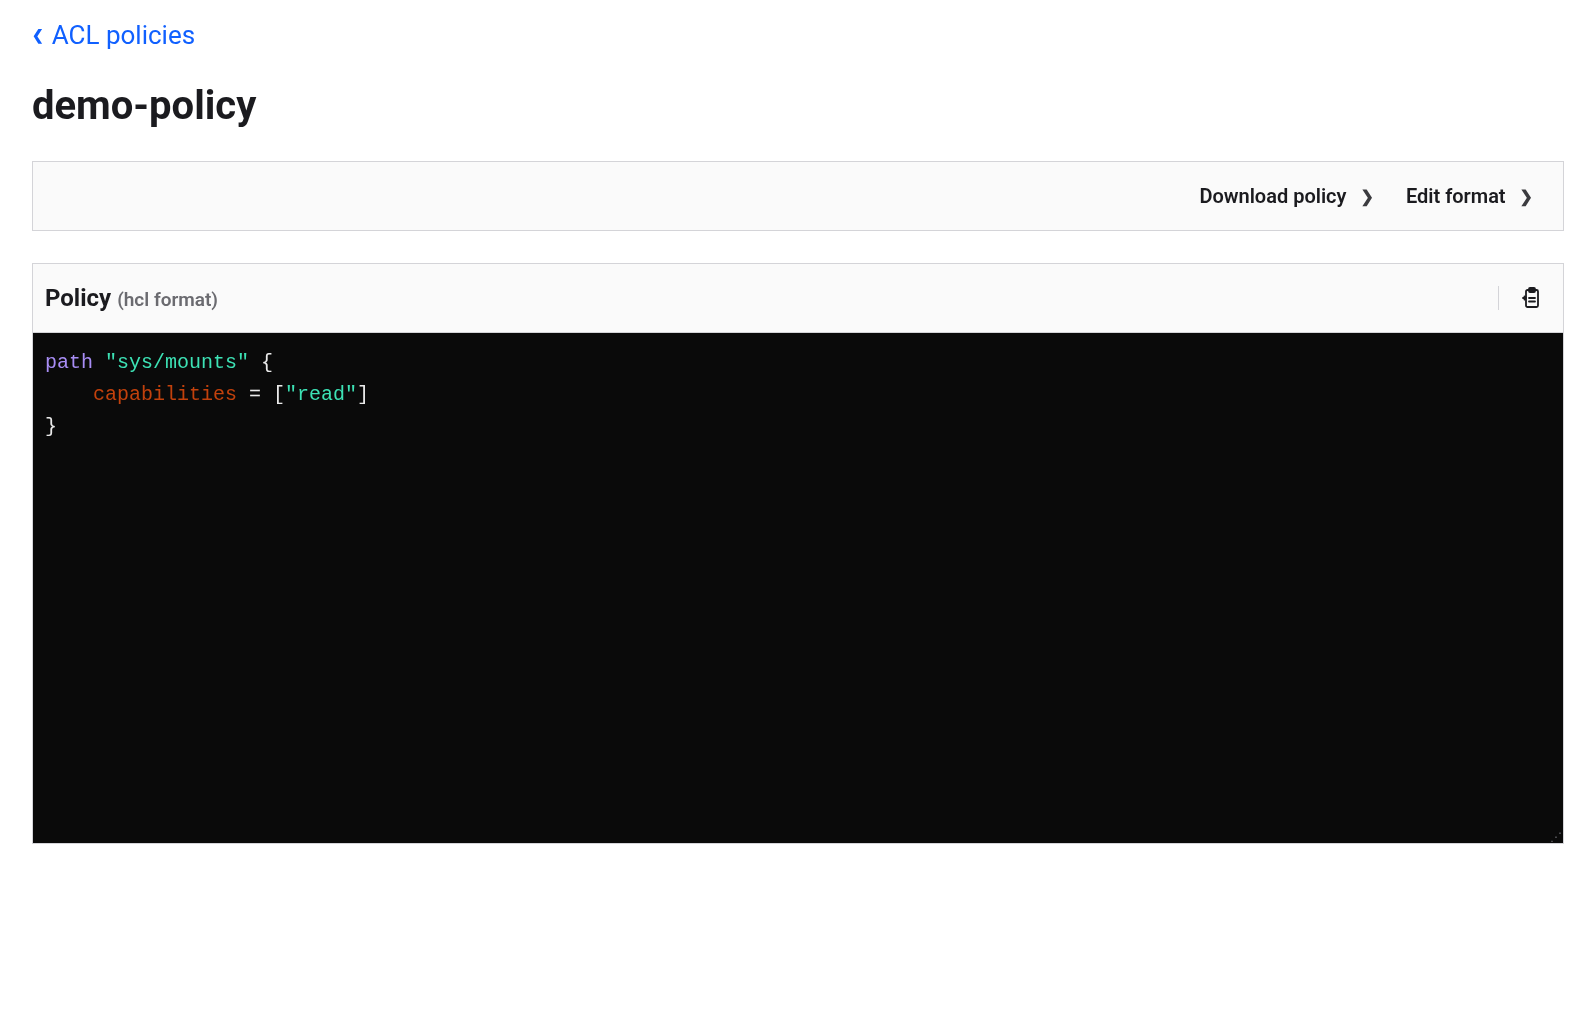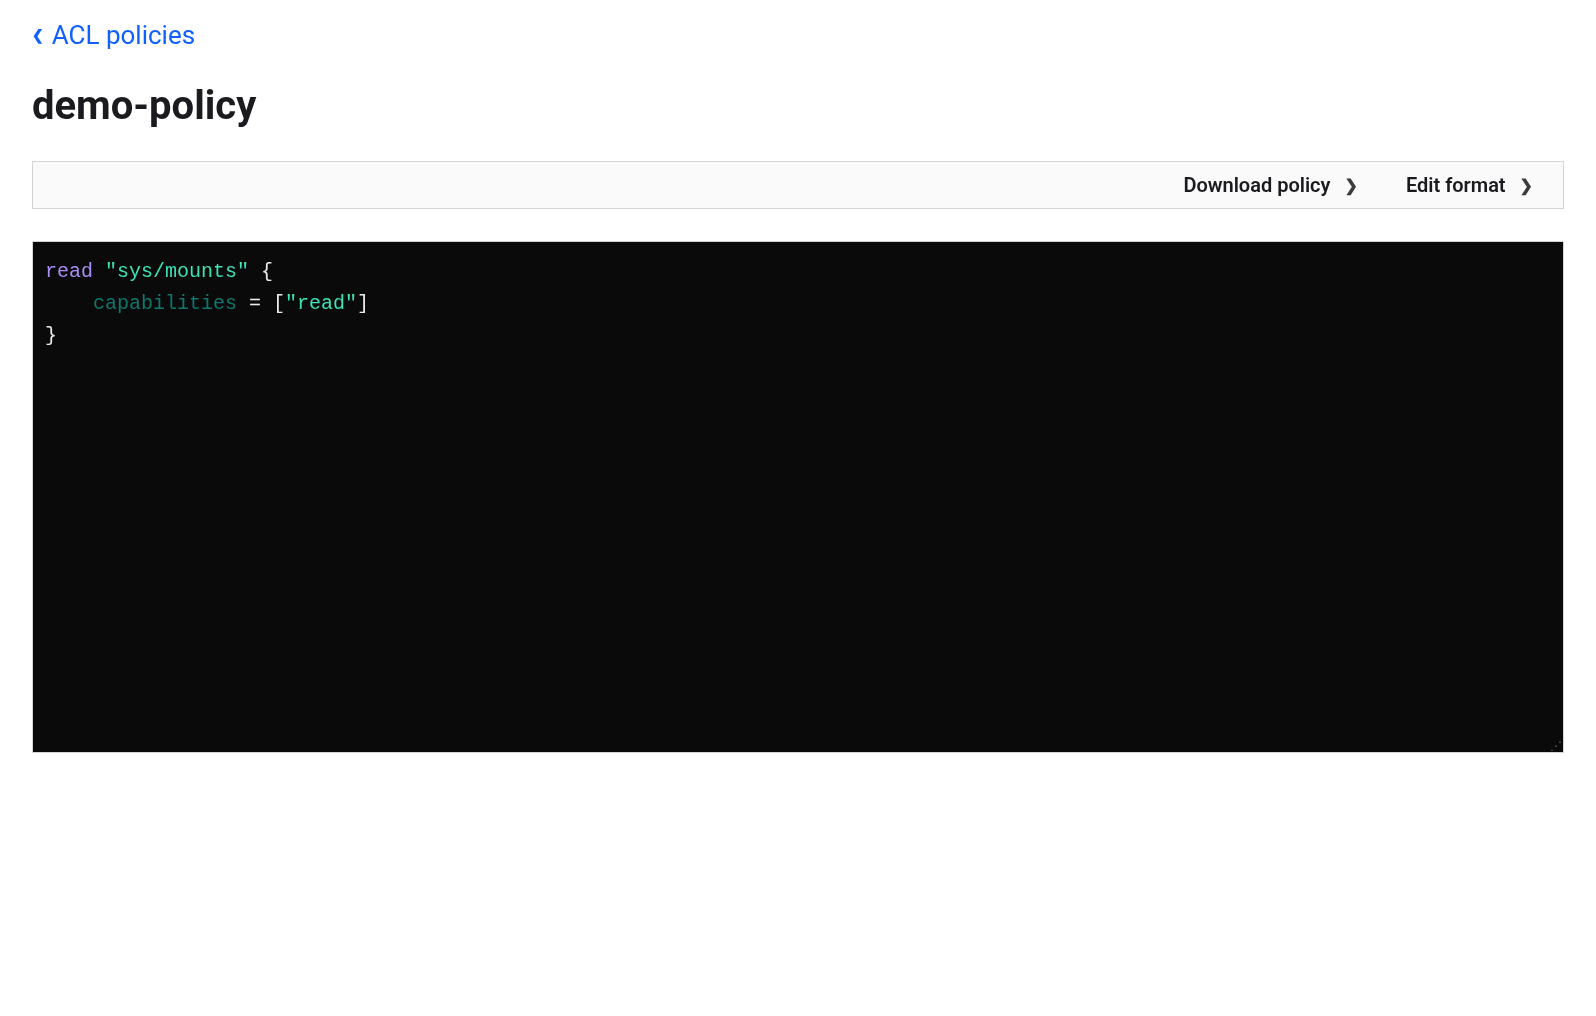--- a/index.html
+++ b/index.html
@@ -34,24 +34,24 @@
     .page-title {
       font-size: 40px;
       font-weight: 700;
       color: #1b1b1f;
       margin-bottom: 32px;
     }
     .toolbar {
       display: flex;
       justify-content: flex-end;
       align-items: center;
-      gap: 48px;
+      gap: 32px;
       border: 1px solid #d4d4d8;
       background: #fafafa;
-      padding: 11px 30px;
+      padding: 22px 30px;
       margin-bottom: 32px;
     }
     .toolbar-button {
       display: flex;
       align-items: center;
       gap: 14px;
       font-size: 20px;
       font-weight: 600;
       color: #1b1b1f;
       background: none;
@@ -110,21 +110,21 @@
       font-family: "SFMono-Regular", Consolas, "Liberation Mono", Menlo, monospace;
       font-size: 20px;
       line-height: 1.6;
       padding: 14px 12px;
       min-height: 510px;
       position: relative;
       white-space: pre;
     }
     .tok-keyword { color: #a88df5; }
     .tok-string  { color: #3de2b5; }
-    .tok-attr    { color: #0f766e; }
+    .tok-attr    { color: #c2410c; }
     .tok-punct   { color: #eaeaea; }
     .resize-handle {
       position: absolute;
       right: 2px;
       bottom: 2px;
       color: #6b6b70;
       font-size: 12px;
       line-height: 6px;
       letter-spacing: -1px;
       pointer-events: none;
@@ -145,16 +145,30 @@
     <span>Download policy</span>
     <span class="chevron">❯</span>
   </button>
   <button class="toolbar-button">
     <span>Edit format</span>
     <span class="chevron">❯</span>
   </button>
 </div>
 
 <div class="policy-panel">
-  <div class="code-editor"><span class="tok-keyword">read</span> <span class="tok-string">"sys/mounts"</span><span class="tok-punct"> {</span>
+  <div class="policy-panel-header">
+    <div class="policy-header-left">
+      <span class="policy-label">Policy</span>
+      <span class="policy-format">(hcl format)</span>
+    </div>
+    <button class="copy-button">
+      <svg viewBox="0 0 24 24" fill="none" stroke="currentColor" stroke-width="1.8">
+        <rect x="7" y="4" width="12" height="17" rx="1.5"></rect>
+        <rect x="10" y="2" width="6" height="4" rx="1"></rect>
+        <path d="M10 12 h6 M10 15.5 h6" stroke-linecap="round"></path>
+        <path d="M4 12 l3 0 M5.5 10.5 l1.5 1.5 l-1.5 1.5" stroke-linecap="round" stroke-linejoin="round"></path>
+      </svg>
+    </button>
+  </div>
+  <div class="code-editor"><span class="tok-keyword">path</span> <span class="tok-string">"sys/mounts"</span><span class="tok-punct"> {</span>
 <span>    </span><span class="tok-attr">capabilities</span><span class="tok-punct"> = </span><span class="tok-punct">[</span><span class="tok-string">"read"</span><span class="tok-punct">]</span>
 <span class="tok-punct">}</span><div class="resize-handle">⋰</div></div>
 </div>
 
 </body></html>

